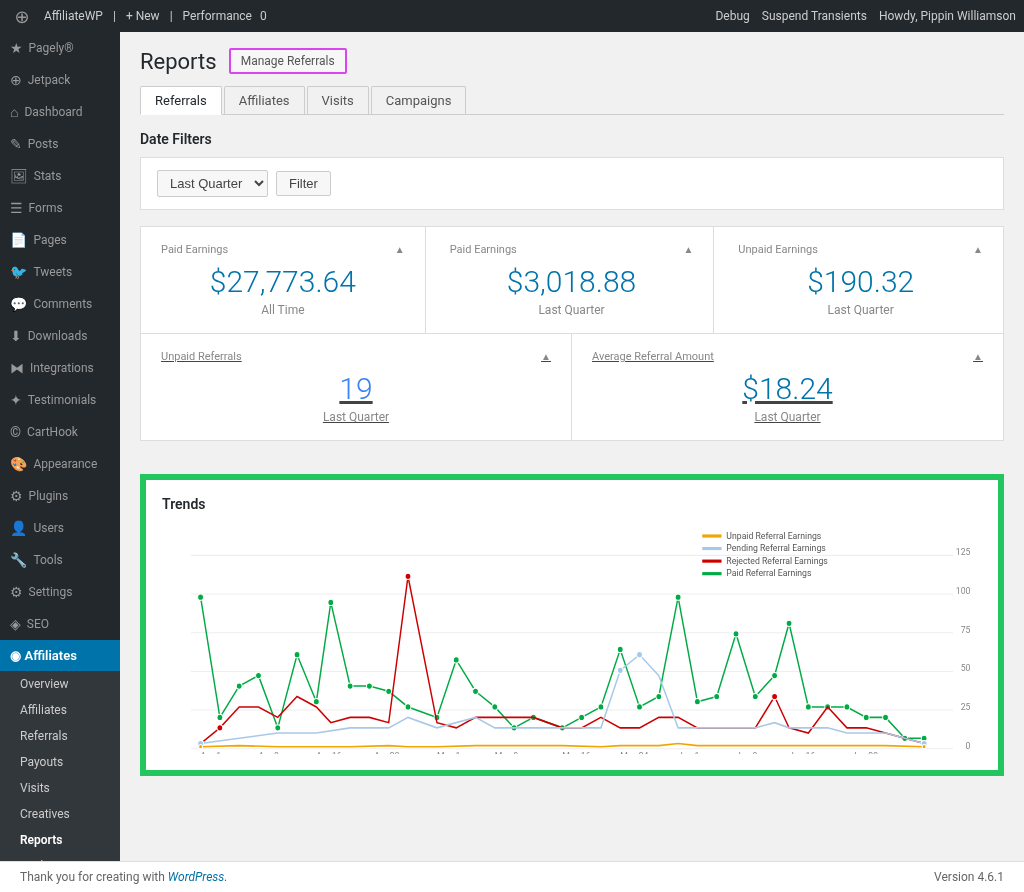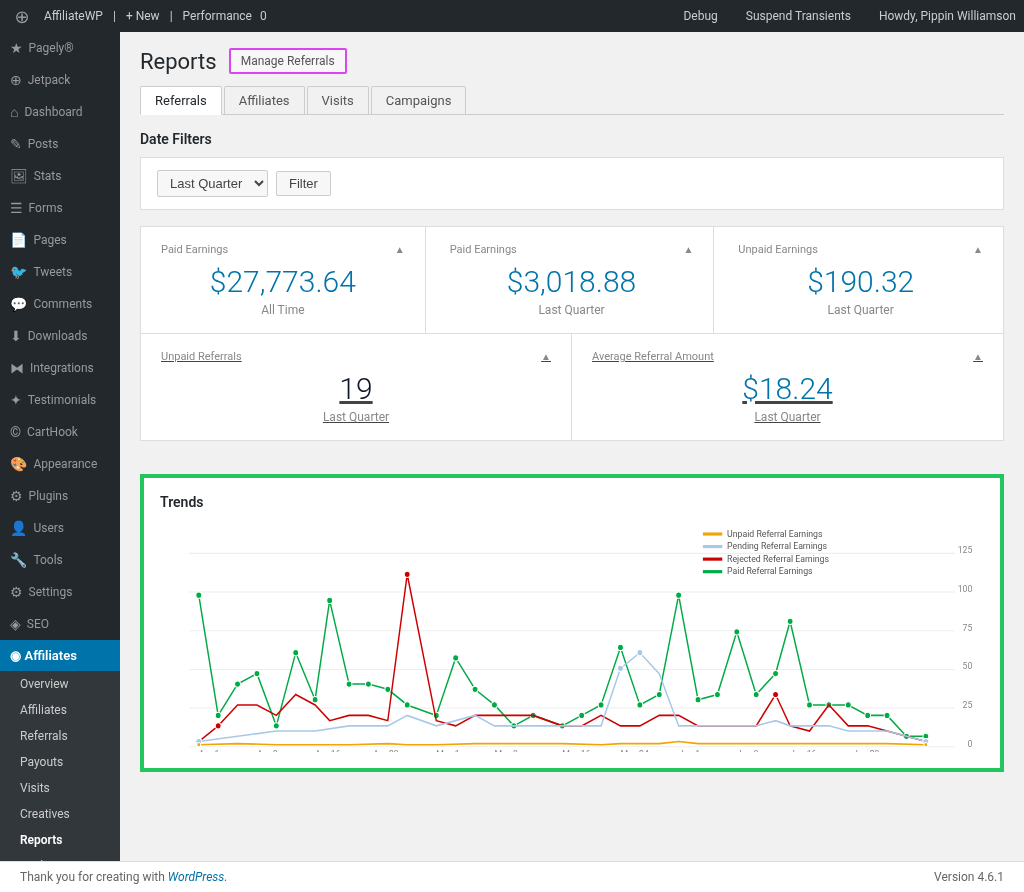--- a/index.html
+++ b/index.html
@@ -11,21 +11,21 @@
       height: 32px;
       display: flex;
       align-items: center;
       padding: 0 8px;
       color: #ccc;
       font-size: 12px;
       flex-shrink: 0;
       justify-content: space-between;
     }
     .admin-bar-left { display: flex; align-items: center; gap: 8px; }
-    .admin-bar-right { display: flex; align-items: center; gap: 28px; }
+    .admin-bar-right { display: flex; align-items: center; gap: 12px; }
     .admin-bar a, .admin-bar span { color: #ccc; text-decoration: none; cursor: pointer; }
     .wp-logo { width: 28px; height: 28px; display: flex; align-items: center; justify-content: center; }
     .admin-bar-sep { color: #555; margin: 0 2px; }
 
     
     .main-layout {
       display: flex;
       flex: 1;
       overflow: hidden;
     }
@@ -177,21 +177,21 @@
       font-size: 30px;
       color: #0073aa;
       font-weight: 300;
       margin-bottom: 4px;
     }
     .stat-period { font-size: 12px; color: #888; }
 
     
     .trends-box {
       background: #fff;
-      border: 4px solid #22c55e;
+      border: 6px solid #22c55e;
       padding: 16px;
     }
     .trends-title { font-size: 14px; font-weight: 600; color: #23282d; margin-bottom: 12px; }
     .chart-container { position: relative; width: 100%; height: 230px; }
 
     
     .chart-svg { width: 100%; height: 100%; }
 
     
     .wp-footer {
@@ -382,21 +382,21 @@
         <div class="stat-value">$190.32</div>
         <div class="stat-period">Last Quarter</div>
       </div>
     </div>
     <div class="stats-grid-row2">
       <div class="stat-card">
         <div class="stat-label">
           <span>Unpaid Referrals</span>
           <span class="stat-arrow">▲</span>
         </div>
-        <div class="stat-value" style="color:#0f172a;">19</div>
+        <div class="stat-value" style="color:#3b82f6;">19</div>
         <div class="stat-period">Last Quarter</div>
       </div>
       <div class="stat-card">
         <div class="stat-label">
           <span>Average Referral Amount</span>
           <span class="stat-arrow">▲</span>
         </div>
         <div class="stat-value">$18.24</div>
         <div class="stat-period">Last Quarter</div>
       </div>

